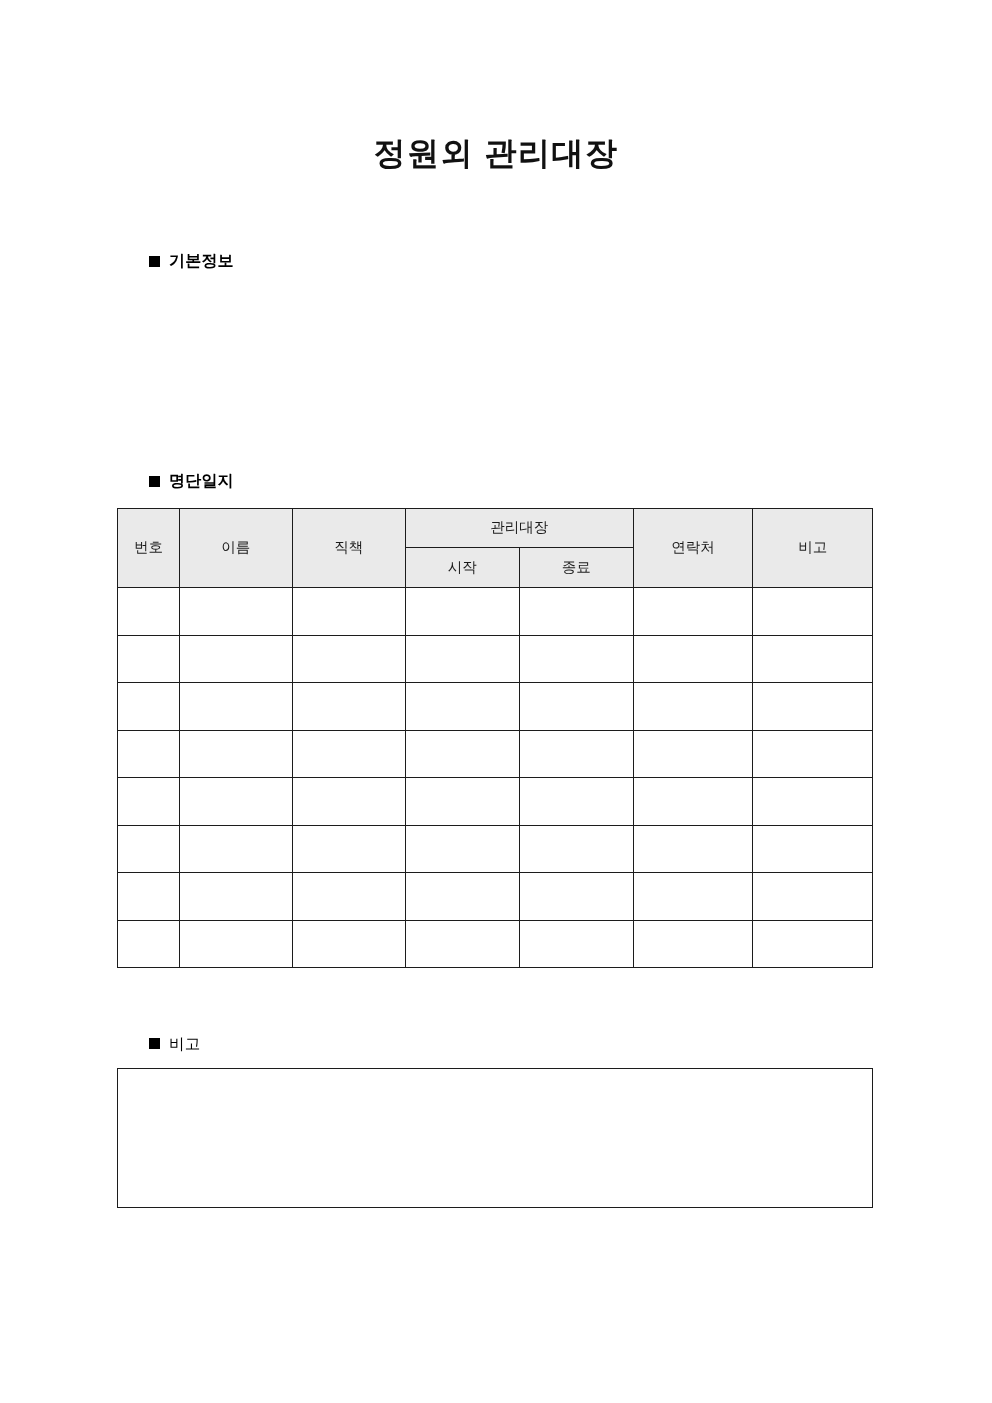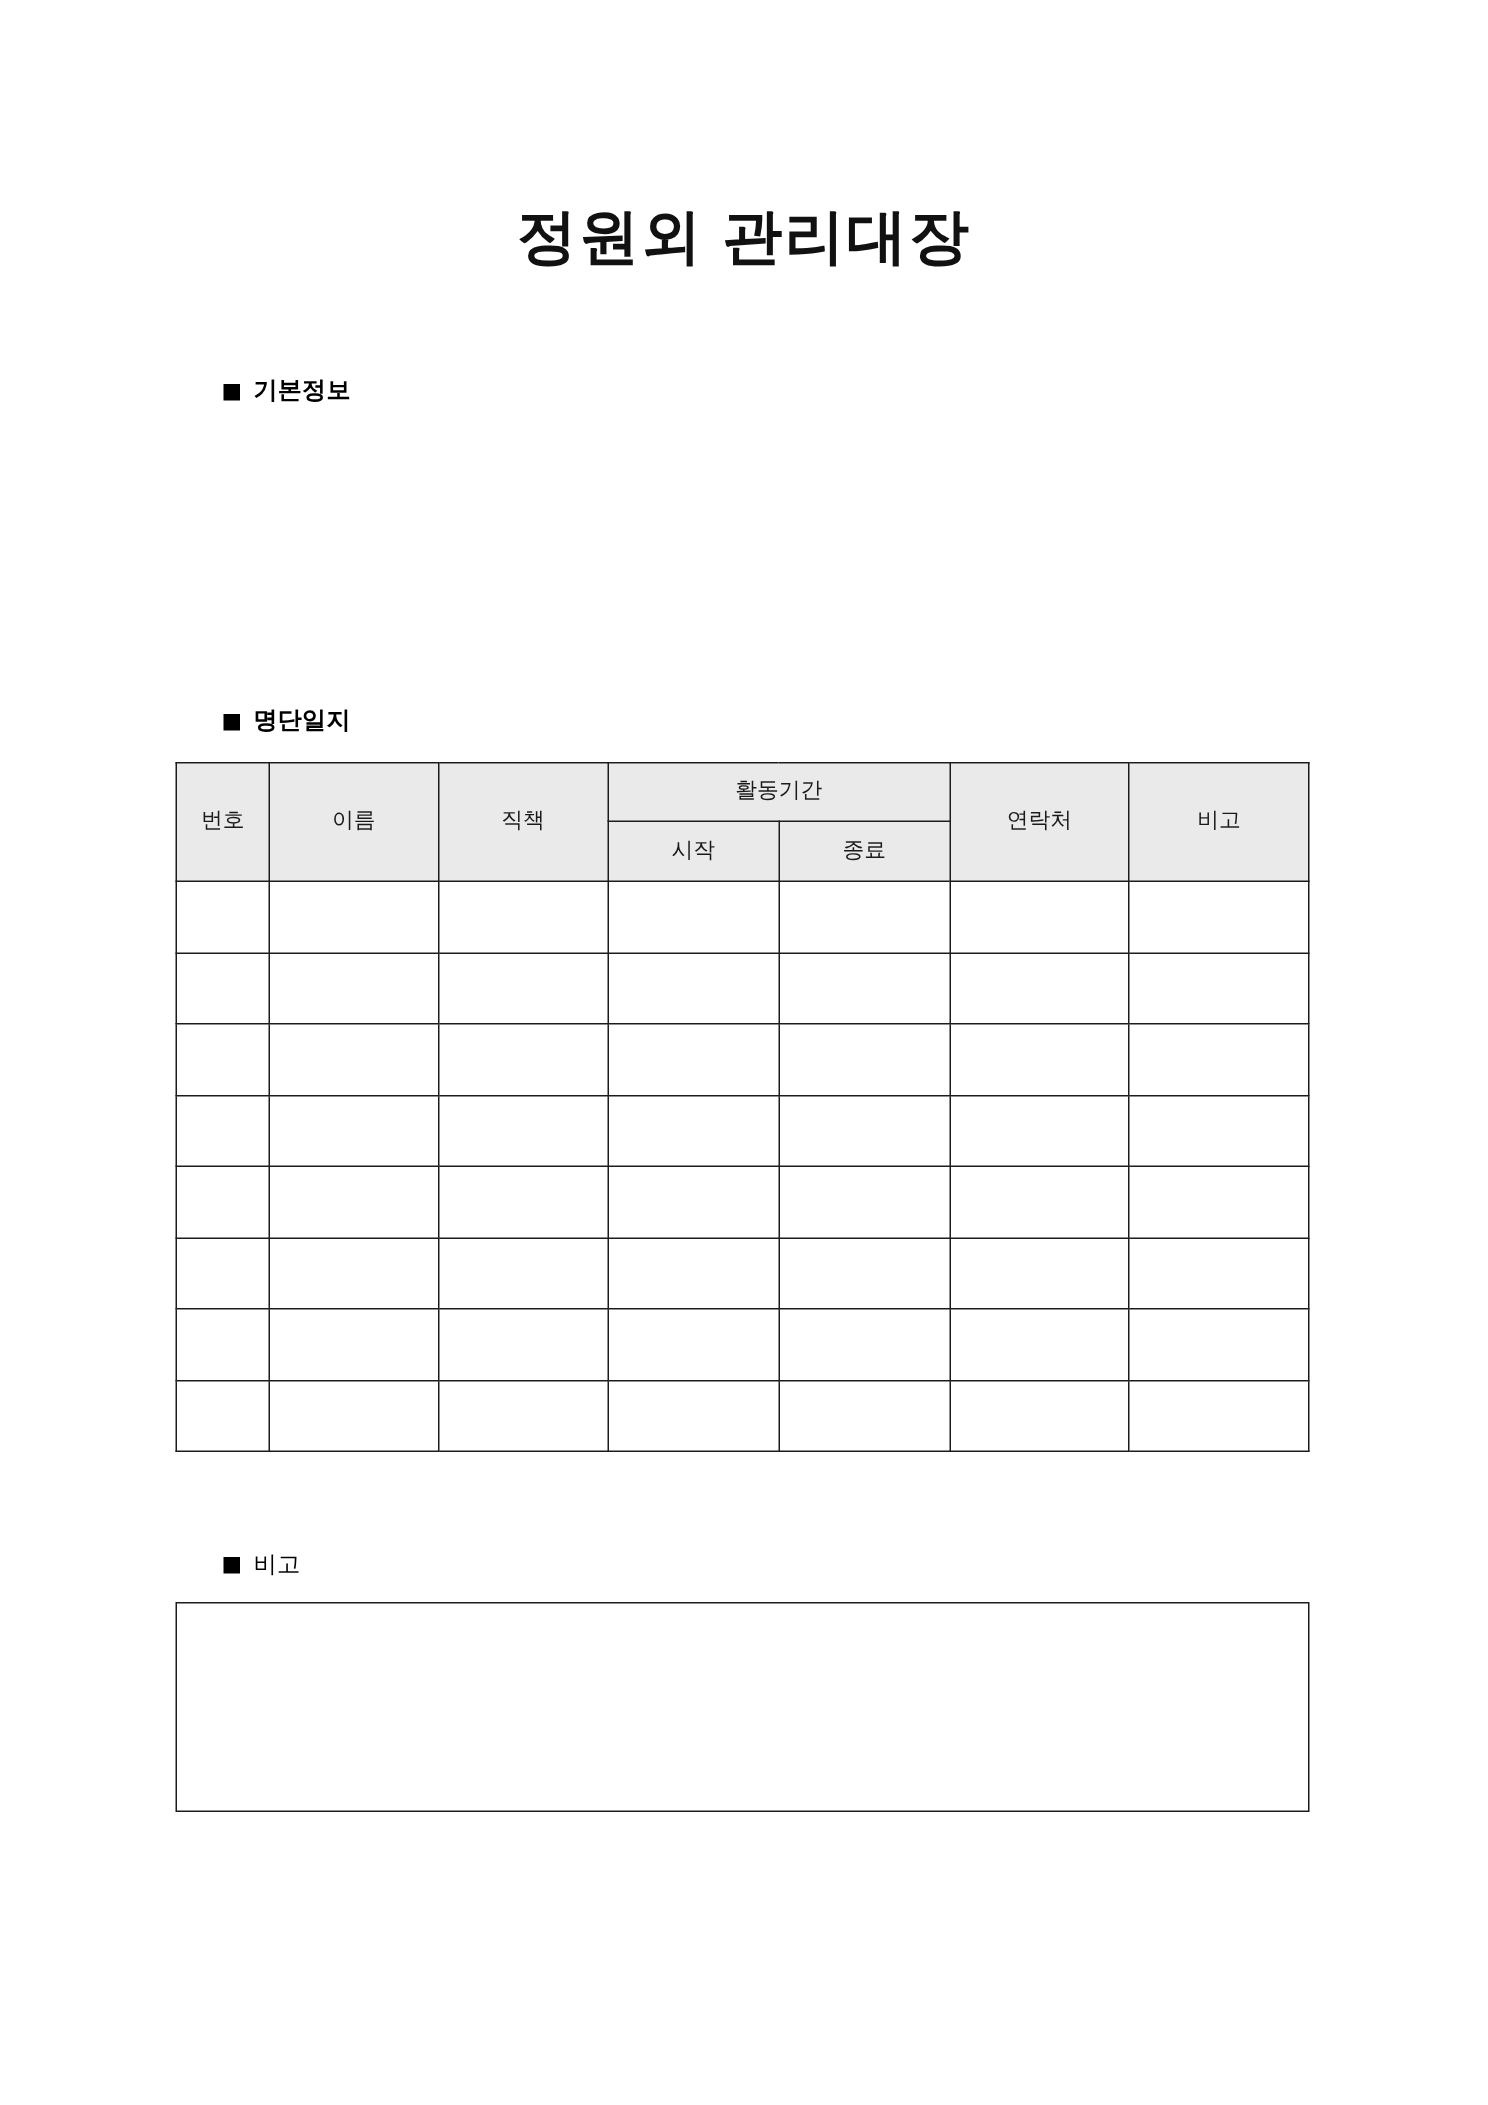--- a/index.html
+++ b/index.html
@@ -26,21 +26,21 @@
     overflow: hidden;
   }
 
   
   .doc-title {
     position: absolute;
     left: 0;
     top: 134px;
     width: 992px;
     text-align: center;
-    font-size: 40px;
+    font-size: 32px;
     font-weight: bold;
     letter-spacing: 1.5px;
     line-height: 1.2;
     color: #111111;
   }
 
   
   .section-head {
     position: absolute;
     left: 117px;
@@ -156,21 +156,21 @@
       <col style="width:15.1%">
       <col style="width:15.1%">
       <col style="width:15.85%">
       <col style="width:15.85%">
     </colgroup>
     <thead>
       <tr>
         <th class="h-tall" rowspan="2">번호</th>
         <th class="h-tall" rowspan="2">이름</th>
         <th class="h-tall" rowspan="2">직책</th>
-        <th class="h-span" colspan="2">활동기간</th>
+        <th class="h-span" colspan="2">관리대장</th>
         <th class="h-tall" rowspan="2">연락처</th>
         <th class="h-tall" rowspan="2">비고</th>
       </tr>
       <tr>
         <th class="h-sub">시작</th>
         <th class="h-sub">종료</th>
       </tr>
     </thead>
     <tbody>
       <tr>

